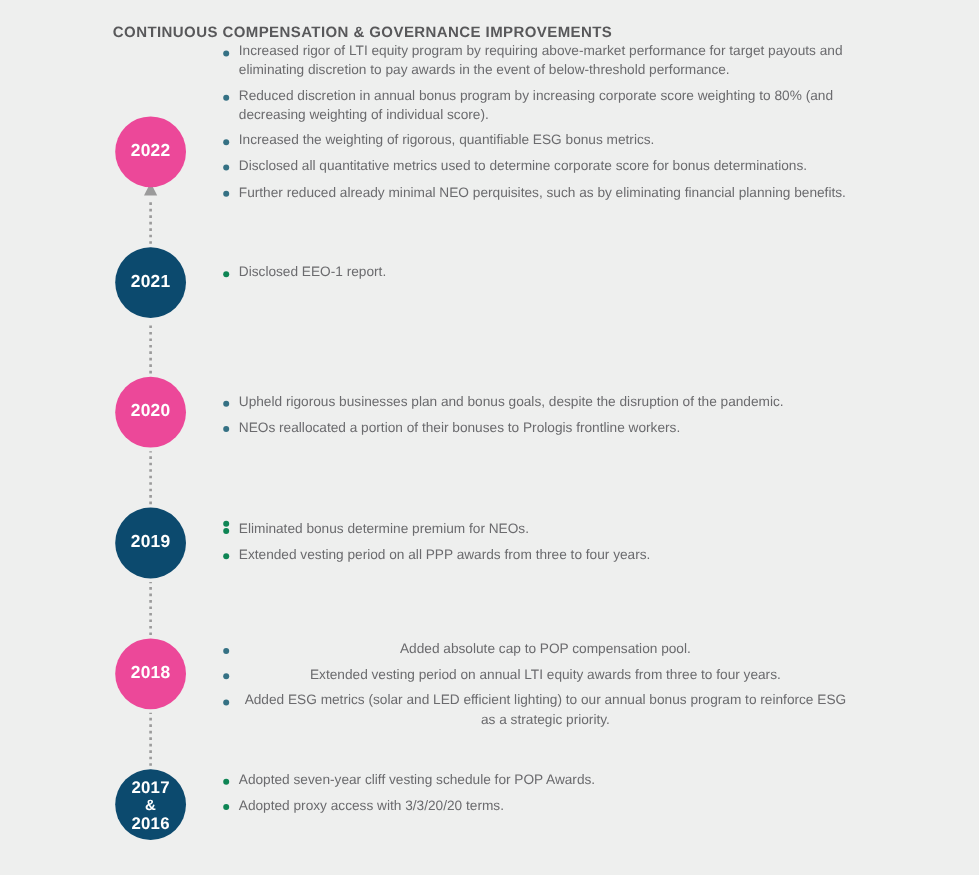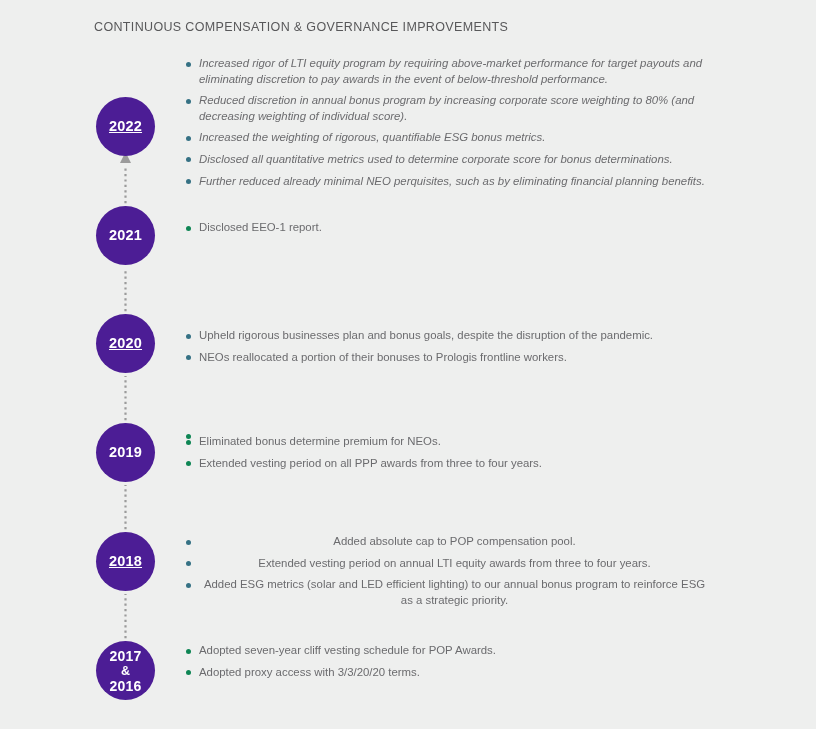--- a/index.html
+++ b/index.html
@@ -17,21 +17,21 @@
     position: relative;
     width: 816px;
     height: 729px;
     background: #eeefee;
   }
   .page-title {
     position: absolute;
     left: 94px;
     top: 20px;
     font-size: 12.5px;
-    font-weight: normal;
+    font-weight: bold;
     letter-spacing: 0.35px;
     color: #58585a;
     white-space: nowrap;
   }
 
   
   .rail {
     position: absolute;
     left: 0;
     top: 0;
@@ -60,22 +60,22 @@
     align-items: center;
     justify-content: center;
     flex-direction: column;
     color: #ffffff;
     font-weight: bold;
     font-size: 14.5px;
     line-height: 15px;
     letter-spacing: 0.2px;
     z-index: 3;
   }
-  .node.teal  { background: #4c1d95; text-decoration: underline; }
-  .node.green { background: #4c1d95; }
+  .node.teal  { background: #ec4899; }
+  .node.green { background: #0c4a6e; }
   .node .nline { display: block; }
   .node.multi { font-size: 14px; line-height: 16px; }
   .node.multi .amp { font-size: 12.5px; line-height: 14px; }
 
   .bullets {
     position: absolute;
     left: 186px;
     width: 524px;
   }
   .bullet {
@@ -116,21 +116,21 @@
     </g>
 
     <polygon points="125.5,152 131,163 120,163" fill="#9b9b9b"></polygon>
   </svg>
 
   <div class="timeline">
       <div class="tl-row" style="top: 0px;">
         <div class="node teal" style="left: 96px; top: 97px;">
           <span class="nline">2022</span>
         </div>
-        <div class="bullets" style="top: 56px; font-style: italic;">
+        <div class="bullets" style="top: 36px;">
           <div class="bullet"><span class="dot teal"></span><span>Increased rigor of LTI equity program by requiring above-market performance for target payouts and eliminating discretion to pay awards in the event of below-threshold performance.</span></div>
           <div class="bullet"><span class="dot teal"></span><span>Reduced discretion in annual bonus program by increasing corporate score weighting to 80% (and decreasing weighting of individual score).</span></div>
           <div class="bullet"><span class="dot teal"></span><span>Increased the weighting of rigorous, quantifiable ESG bonus metrics.</span></div>
           <div class="bullet"><span class="dot teal"></span><span>Disclosed all quantitative metrics used to determine corporate score for bonus determinations.</span></div>
           <div class="bullet"><span class="dot teal"></span><span>Further reduced already minimal NEO perquisites, such as by eliminating financial planning benefits.</span></div>
         </div>
       </div>
       <div class="tl-row" style="top: 0px;">
         <div class="node green" style="left: 96px; top: 206px;">
           <span class="nline">2021</span>

